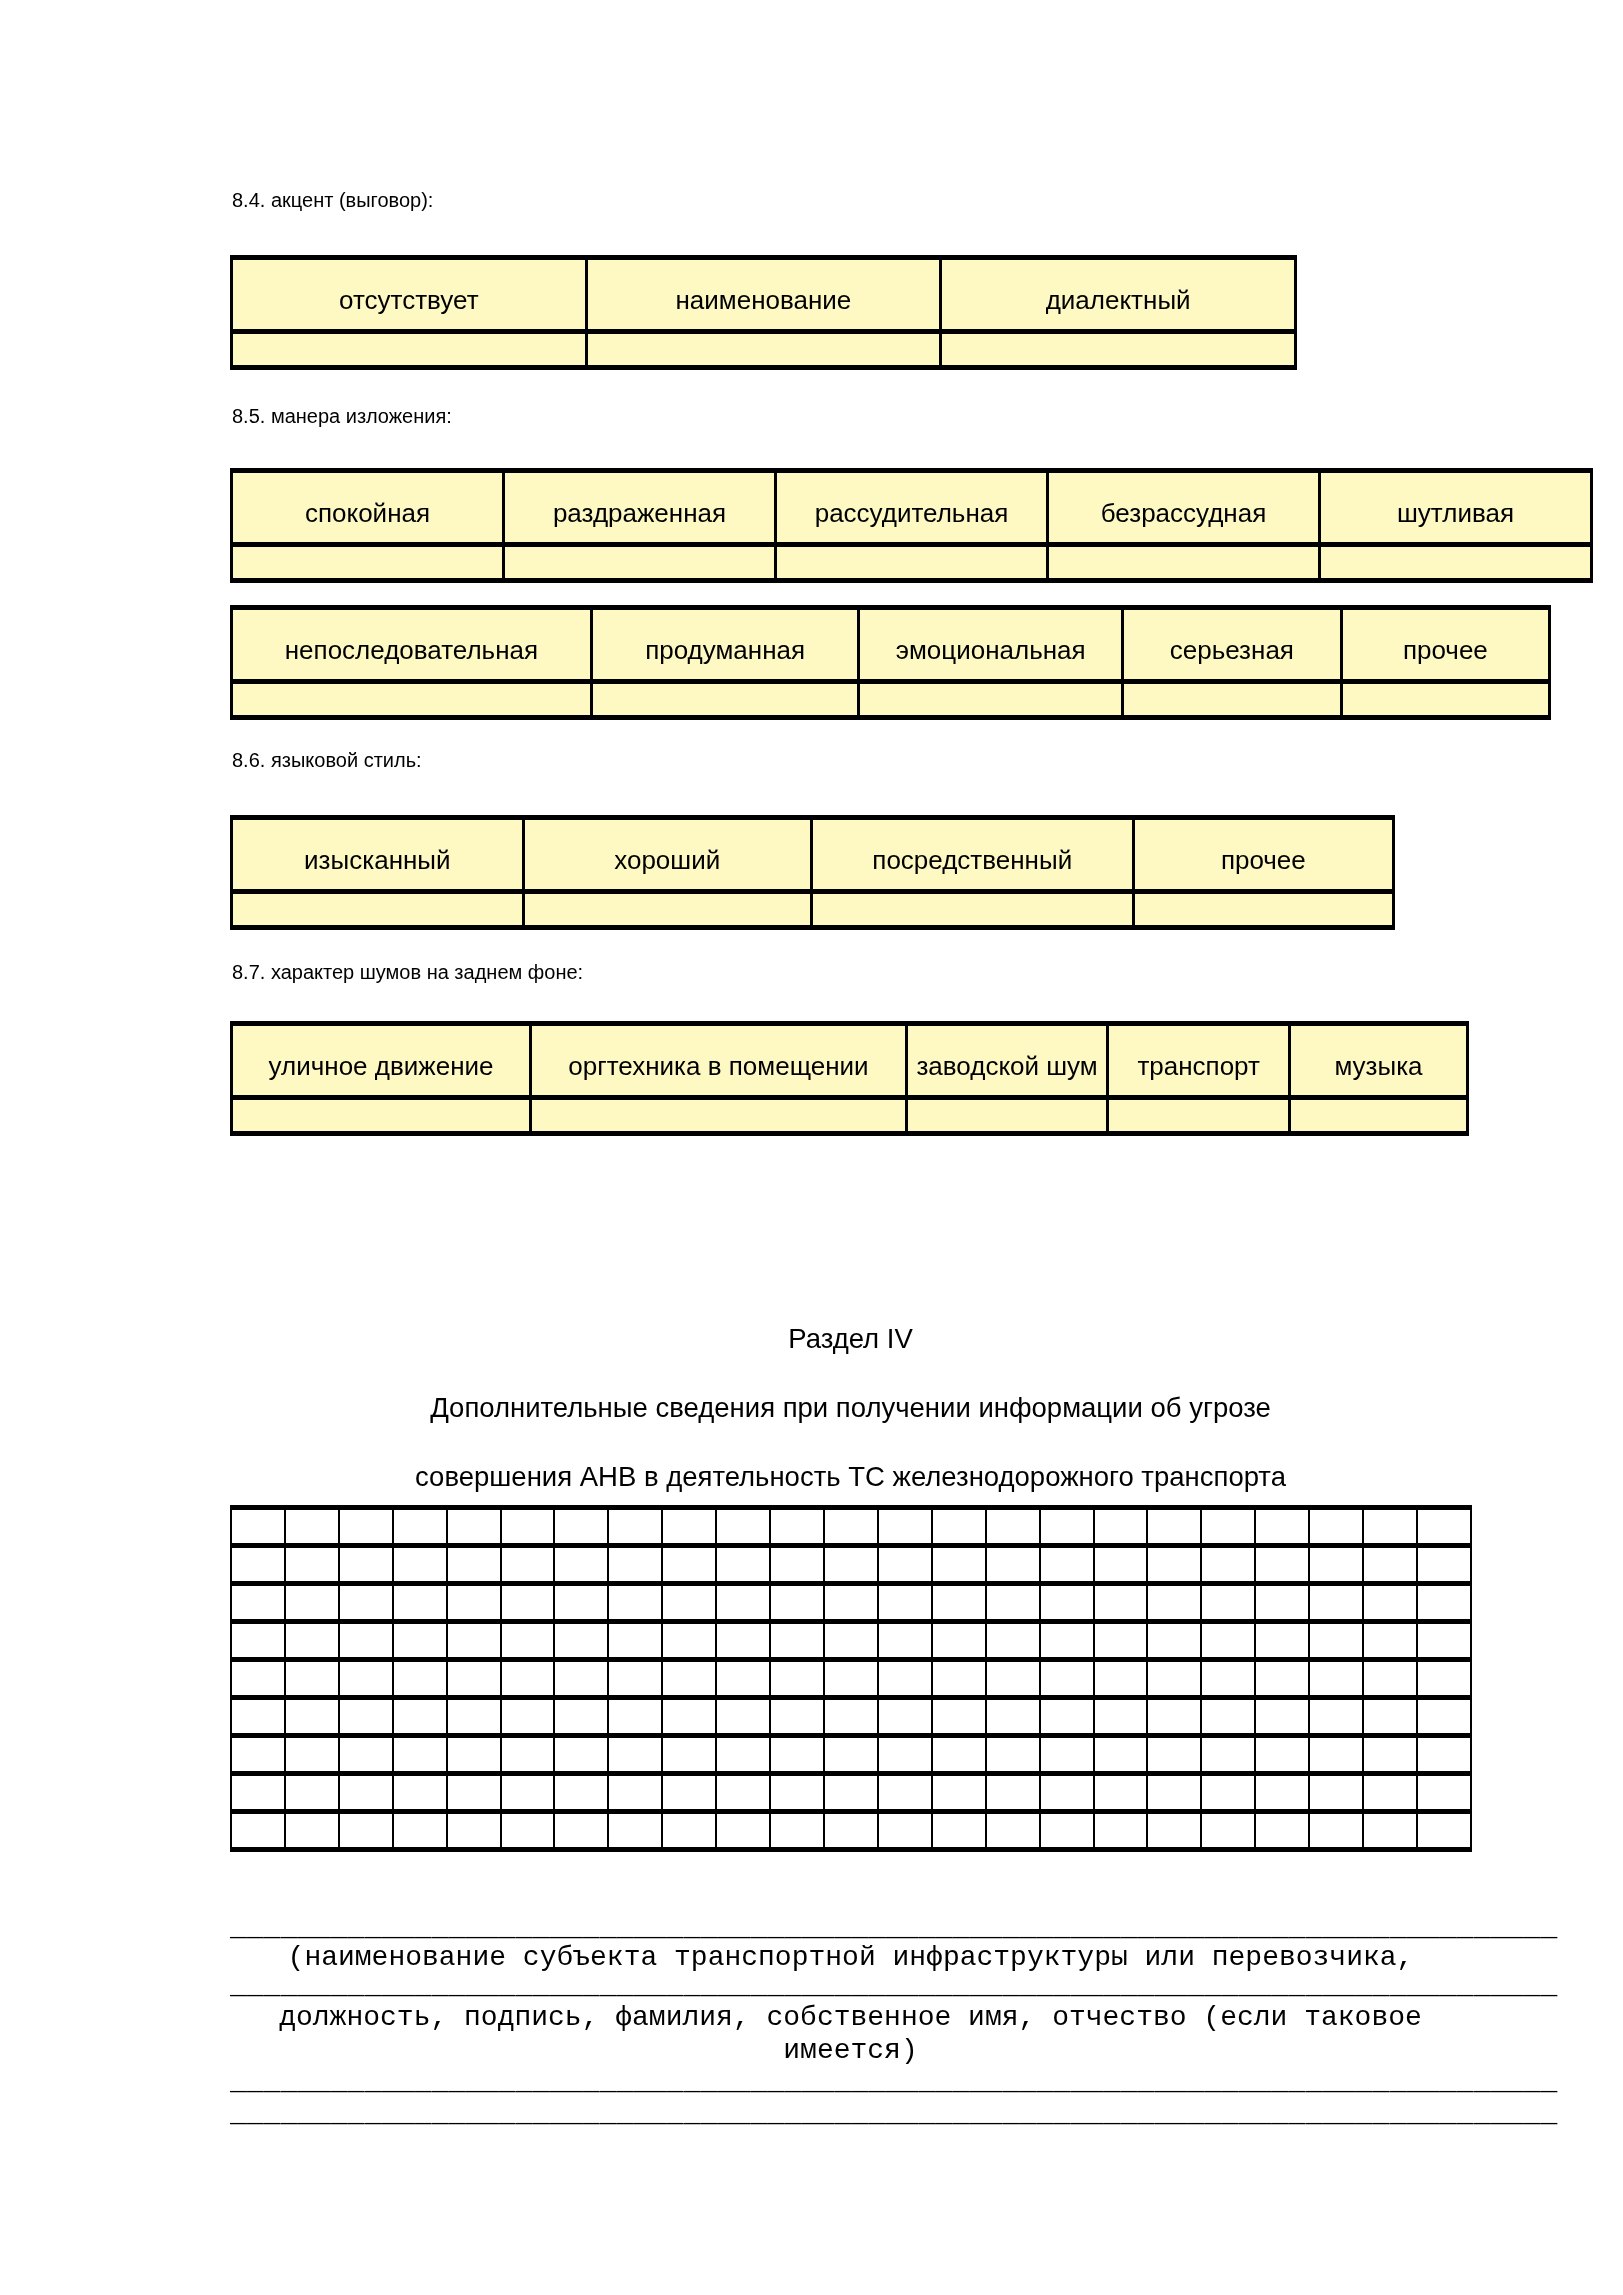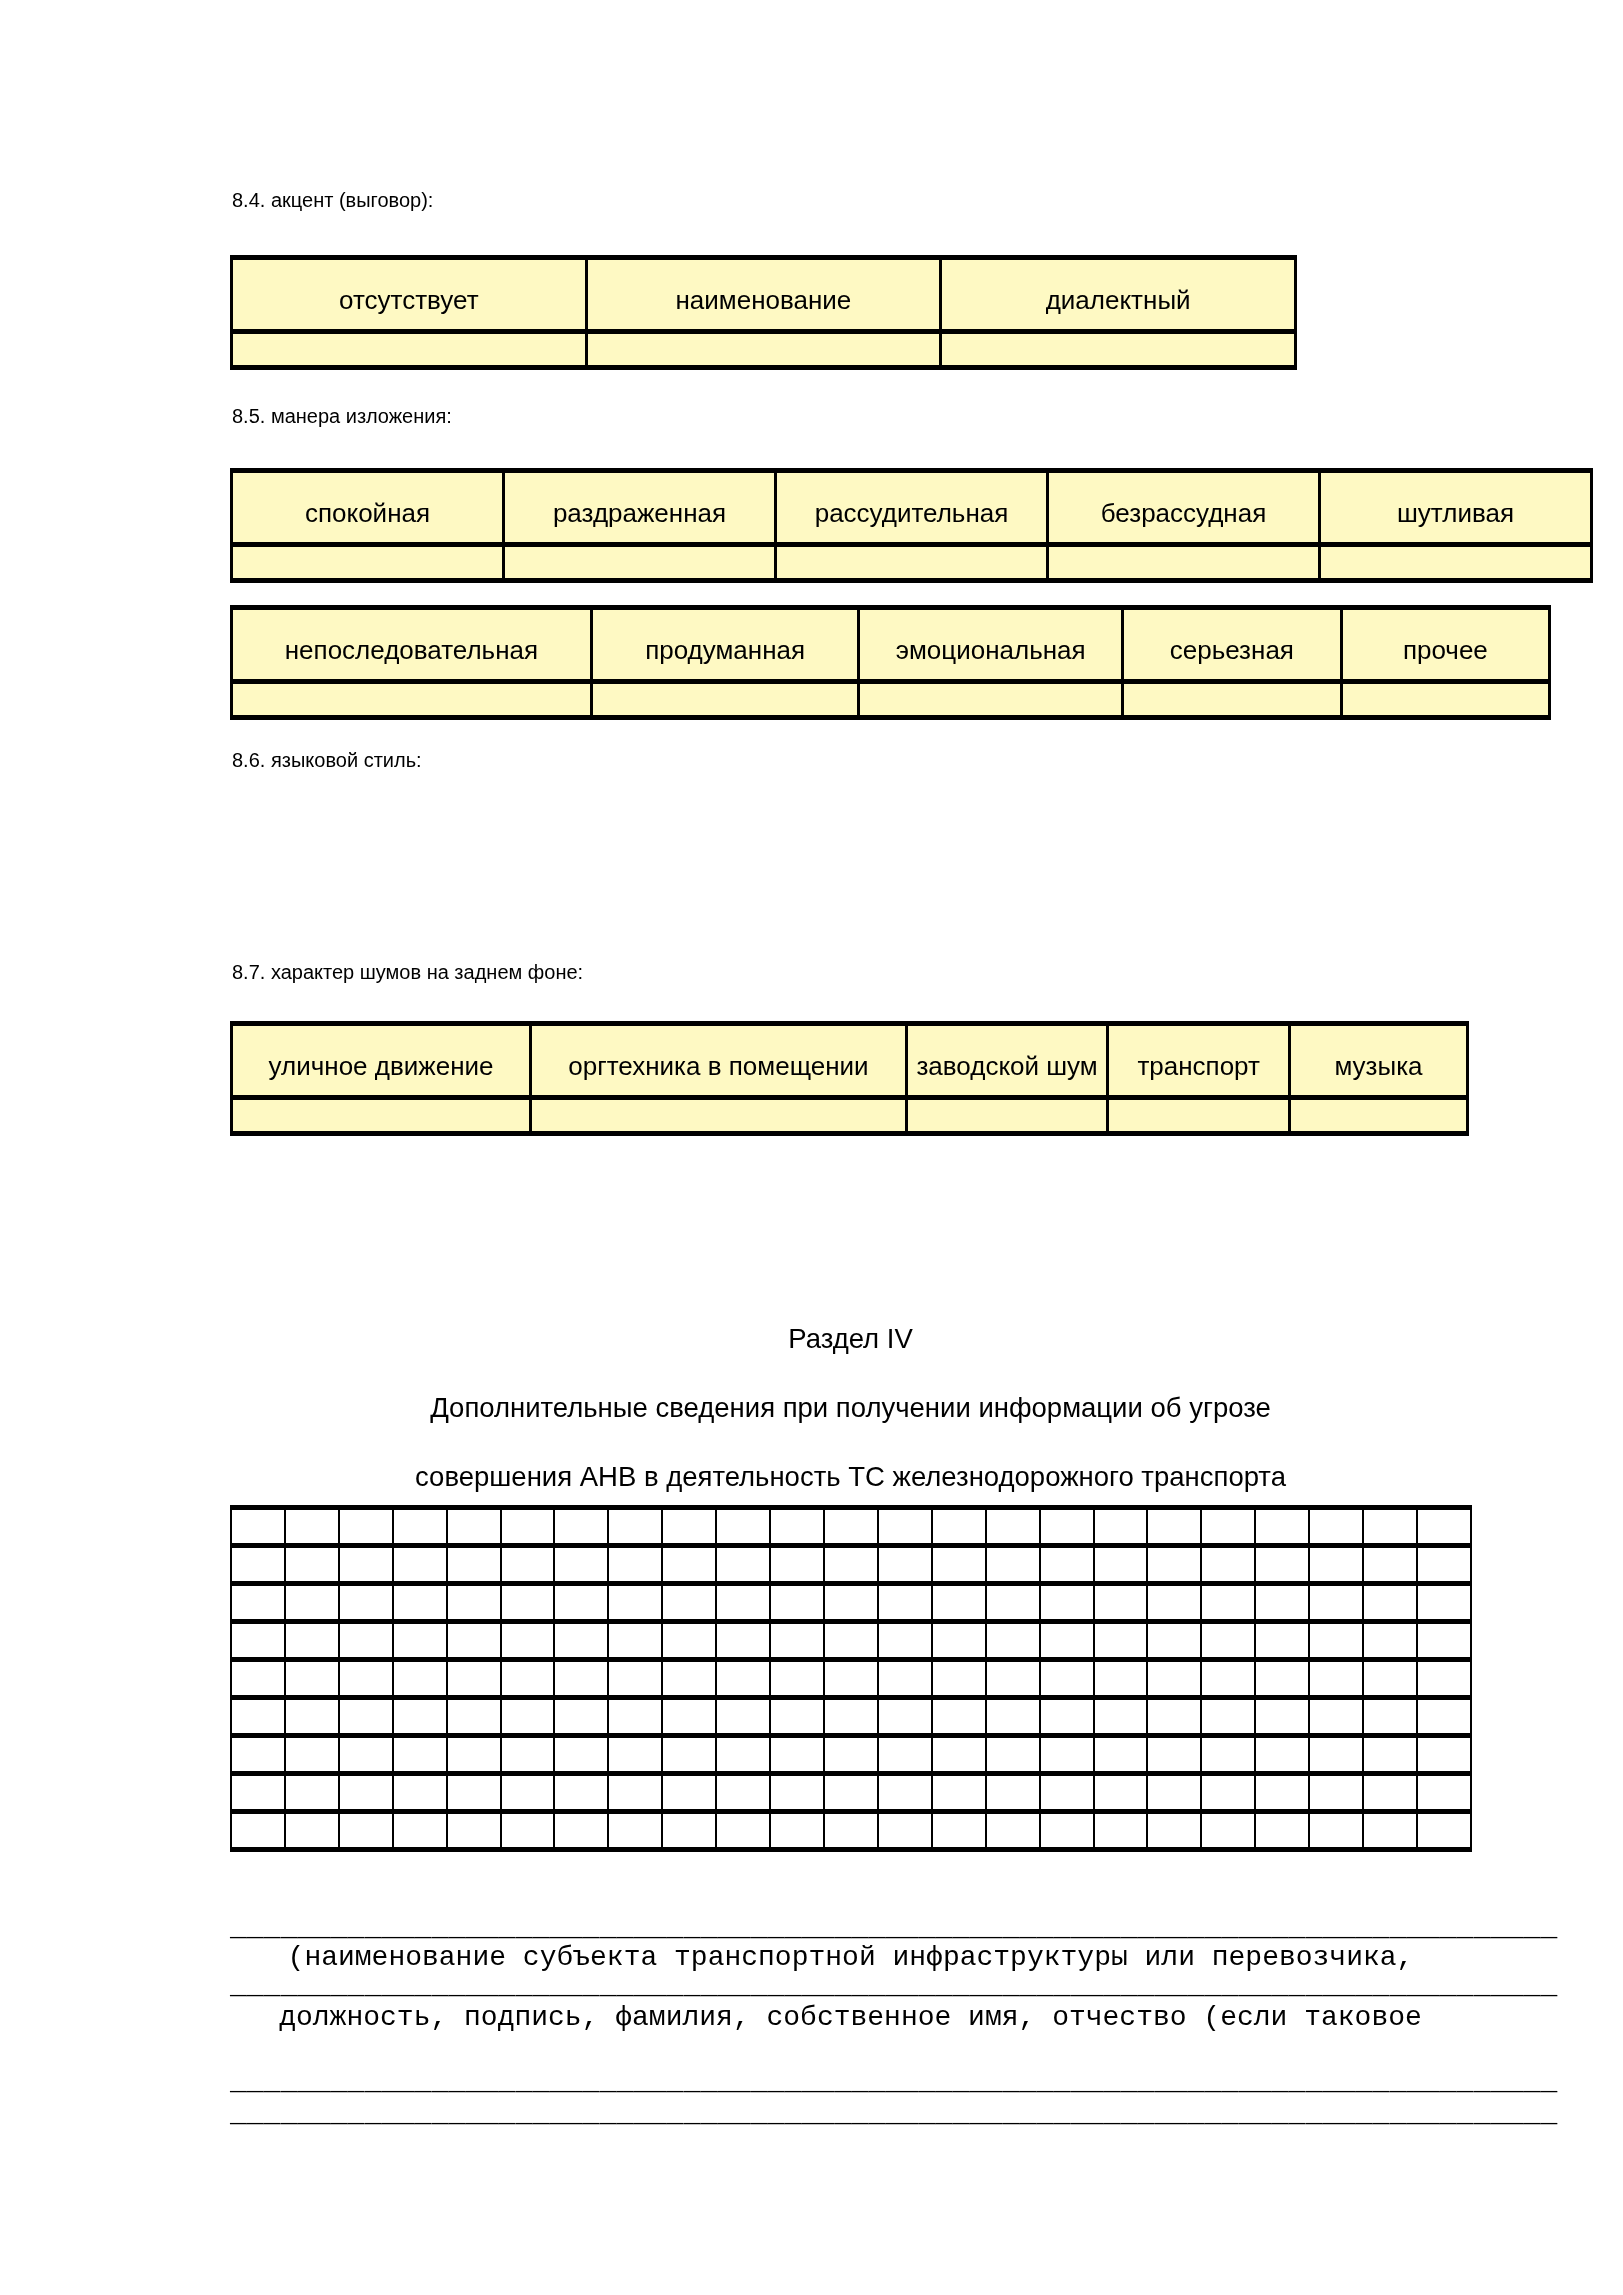--- a/index.html
+++ b/index.html
@@ -95,20 +95,42 @@
       <td></td>
       <td></td>
       <td></td>
       <td></td>
       <td></td>
     </tr>
   </tbody>
     </table>
 
   <div class="heading" style="top:745px">8.6. языковой стиль:</div>
+  <table class="opt-table" style="left:230px;top:815px;width:1165px">
+    <colgroup>
+        <col style="width:25.1%">
+        <col style="width:24.8%">
+        <col style="width:27.7%">
+        <col style="width:22.4%">
+      </colgroup>
+    <tbody>
+        <tr class="hdr">
+      <td>изысканный</td>
+      <td>хороший</td>
+      <td>посредственный</td>
+      <td>прочее</td>
+    </tr>
+    <tr class="blank">
+      <td></td>
+      <td></td>
+      <td></td>
+      <td></td>
+    </tr>
+  </tbody>
+    </table>
 
   <div class="heading" style="top:957px">8.7. характер шумов на заднем фоне:</div>
   <table class="opt-table" style="left:230px;top:1021px;width:1239px">
     <colgroup>
         <col style="width:24.2%">
         <col style="width:30.4%">
         <col style="width:16.3%">
         <col style="width:14.7%">
         <col style="width:14.4%">
       </colgroup>
@@ -363,17 +385,18 @@
             <td></td>
           </tr>
         </tbody>
       </table>
   </div>
 
   <div class="mono mono-line" style="top:1913px">_______________________________________________________________________________</div>
   <div class="mono mono-center" style="top:1943px">(наименование субъекта транспортной инфраструктуры или перевозчика,</div>
   <div class="mono mono-line" style="top:1971px">_______________________________________________________________________________</div>
   <div class="mono mono-center" style="top:2003px">должность, подпись, фамилия, собственное имя, отчество (если таковое</div>
+  <div class="mono mono-center" style="top:2036px">имеется)</div>
   <div class="mono mono-line" style="top:2067px">_______________________________________________________________________________</div>
   <div class="mono mono-line" style="top:2099px">_______________________________________________________________________________</div>
 
 </div>
 
 
 </body></html>

